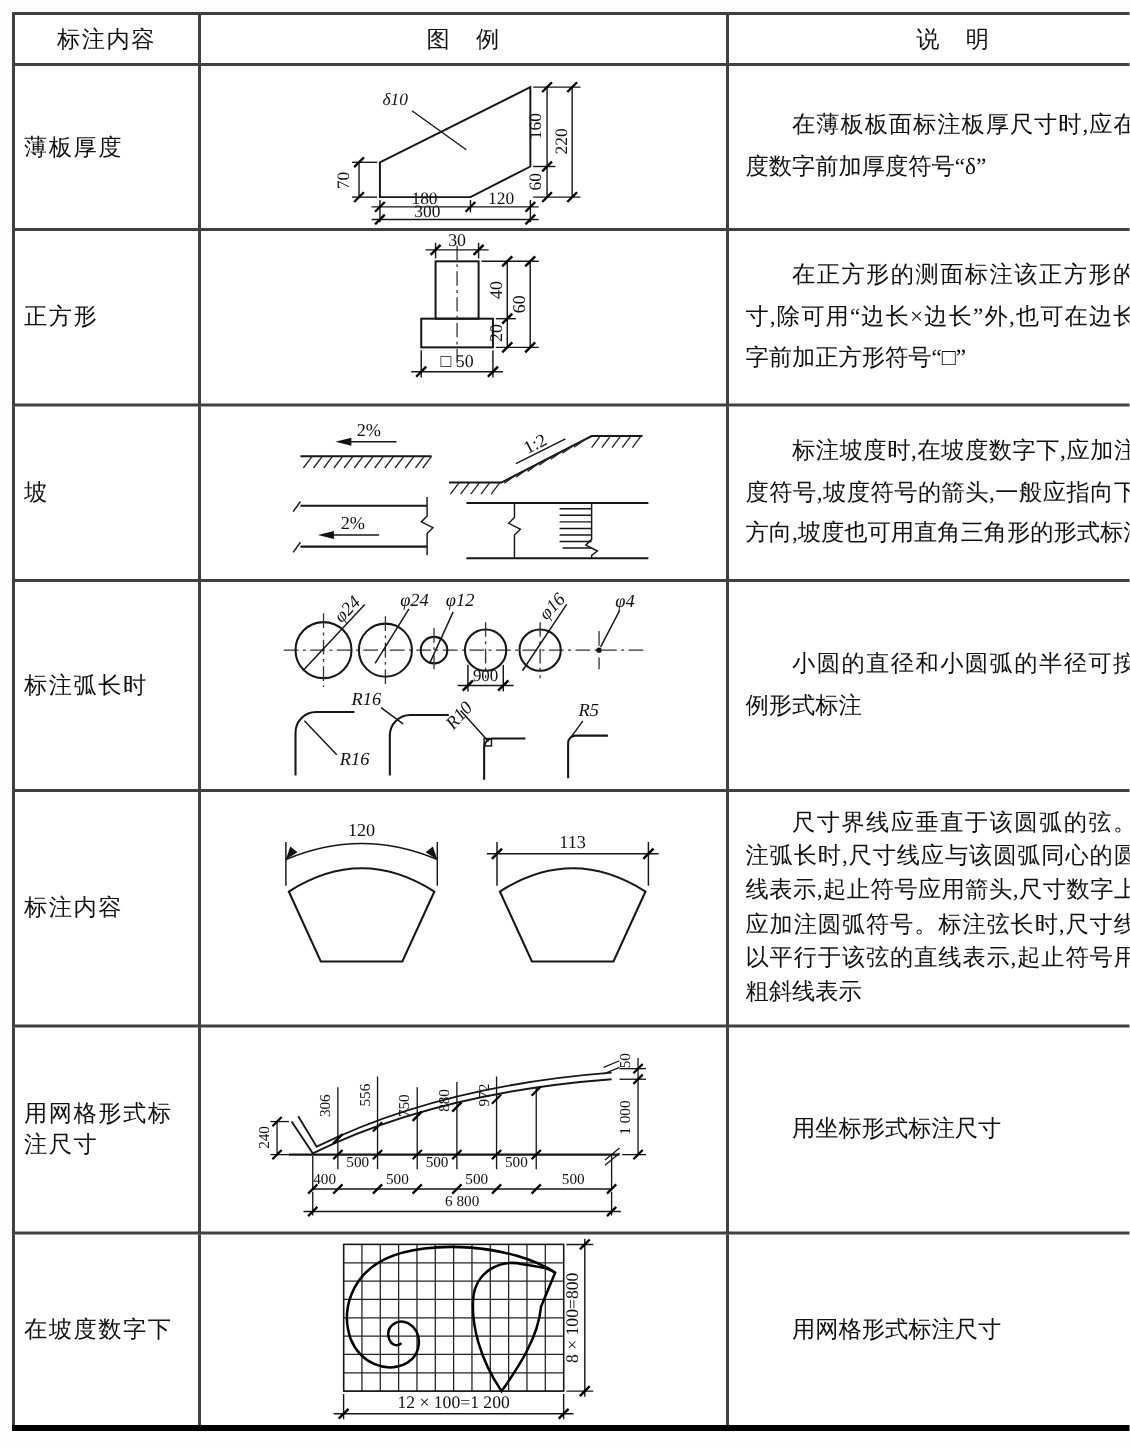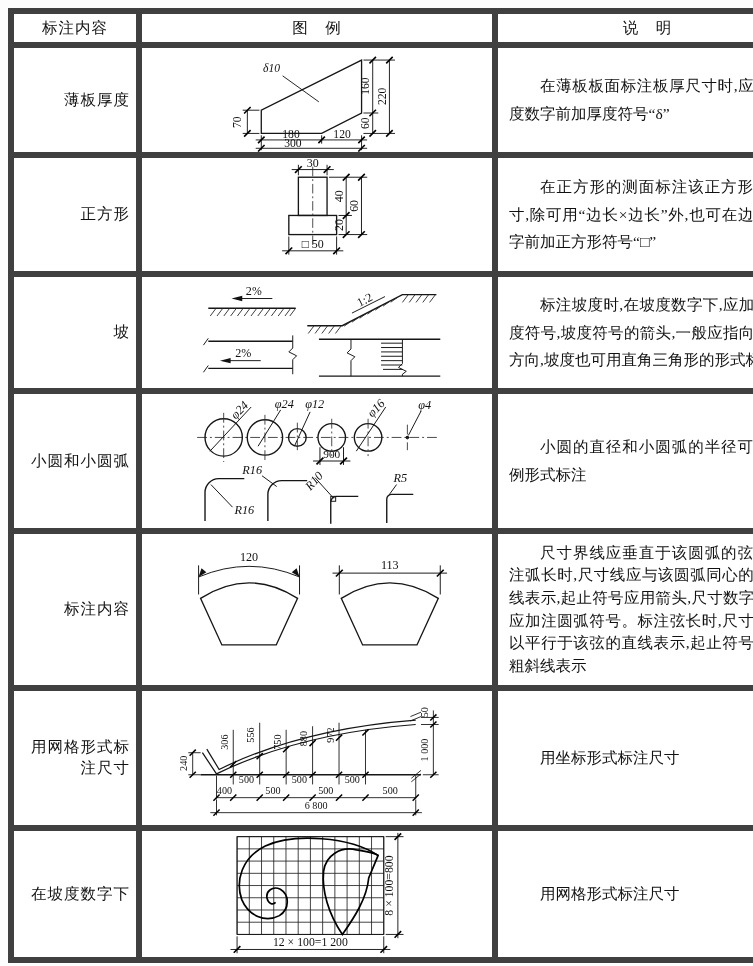--- a/index.html
+++ b/index.html
@@ -7,22 +7,22 @@
     width:753px;height:966px;background:#fdfdfd;
     font-family:"Liberation Serif","DejaVu Serif",serif;color:#111;
     position:relative;overflow:hidden;
   }
   table.spec{
     border-collapse:collapse;table-layout:fixed;
     position:absolute;left:8px;top:8px;width:737px;
     border:2px solid #1a1a1a;border-bottom:4px solid #000;
     background:#fff;
   }
-  td{border:6px solid #404040;padding:0;vertical-align:middle;}
-  td.c1{width:110px;text-align:right;font-size:15.5px;letter-spacing:1px;padding:0 6px;}
+  td{border:2px solid #404040;padding:0;vertical-align:middle;}
+  td.c1{width:110px;text-align:left;font-size:15.5px;letter-spacing:1px;padding:0 6px;}
   td.c2{width:350px;text-align:right;}
   td.c3{width:277px;font-size:15.5px;padding:2px 10px 2px 11px;}
   td.hd{text-align:center;font-size:15.5px;letter-spacing:1px;}
   .note{margin:0;text-indent:2em;line-height:1.8;text-align:justify;}
   .note.tight{line-height:1.46;}
   svg{display:block;margin:0 auto;}
   svg text{font-family:"Liberation Serif","DejaVu Serif",serif;fill:#111;stroke:none;}
   .ln{stroke:#161616;stroke-width:1.4;fill:none;}
   .tn{stroke:#161616;stroke-width:1;fill:none;}
   .cl{stroke:#333;stroke-width:0.9;fill:none;stroke-dasharray:10 3 2 3;}
@@ -172,21 +172,21 @@
           <path class="tn" d="M258,66 h-22 M258,70.5 h-22 M258,75 h-22 M258,79.5 h-22 M258,84 h-22 M258,88.5 h-22 M258,93 h-20"></path>
         </g>
       </svg>
     </td>
     <td class="c3">
           <p class="note">标注坡度时,在坡度数字下,应加注坡度符号,坡度符号的箭头,一般应指向下坡方向,坡度也可用直角三角形的形式标注</p>
         </td>
   </tr>
 
   <tr style="height:140px">
-    <td class="c1">小圆和小圆弧</td>
+    <td class="c1">标注弧长时</td>
     <td class="c2">
       <svg width="334" height="130" viewBox="0 0 340 132">
         <line class="cl" x1="48" y1="42" x2="292" y2="42"></line>
         <g>
           <circle class="ln" cx="75" cy="42" r="19"></circle>
               <line class="cl" x1="75" y1="17" x2="75" y2="67"></line>
           <line class="tn" x1="61" y1="56" x2="103" y2="11"></line>
           <circle class="ln" cx="117" cy="42" r="18"></circle>
               <line class="cl" x1="117" y1="19" x2="117" y2="65"></line>
           <line class="tn" x1="110" y1="51" x2="133" y2="14"></line>

